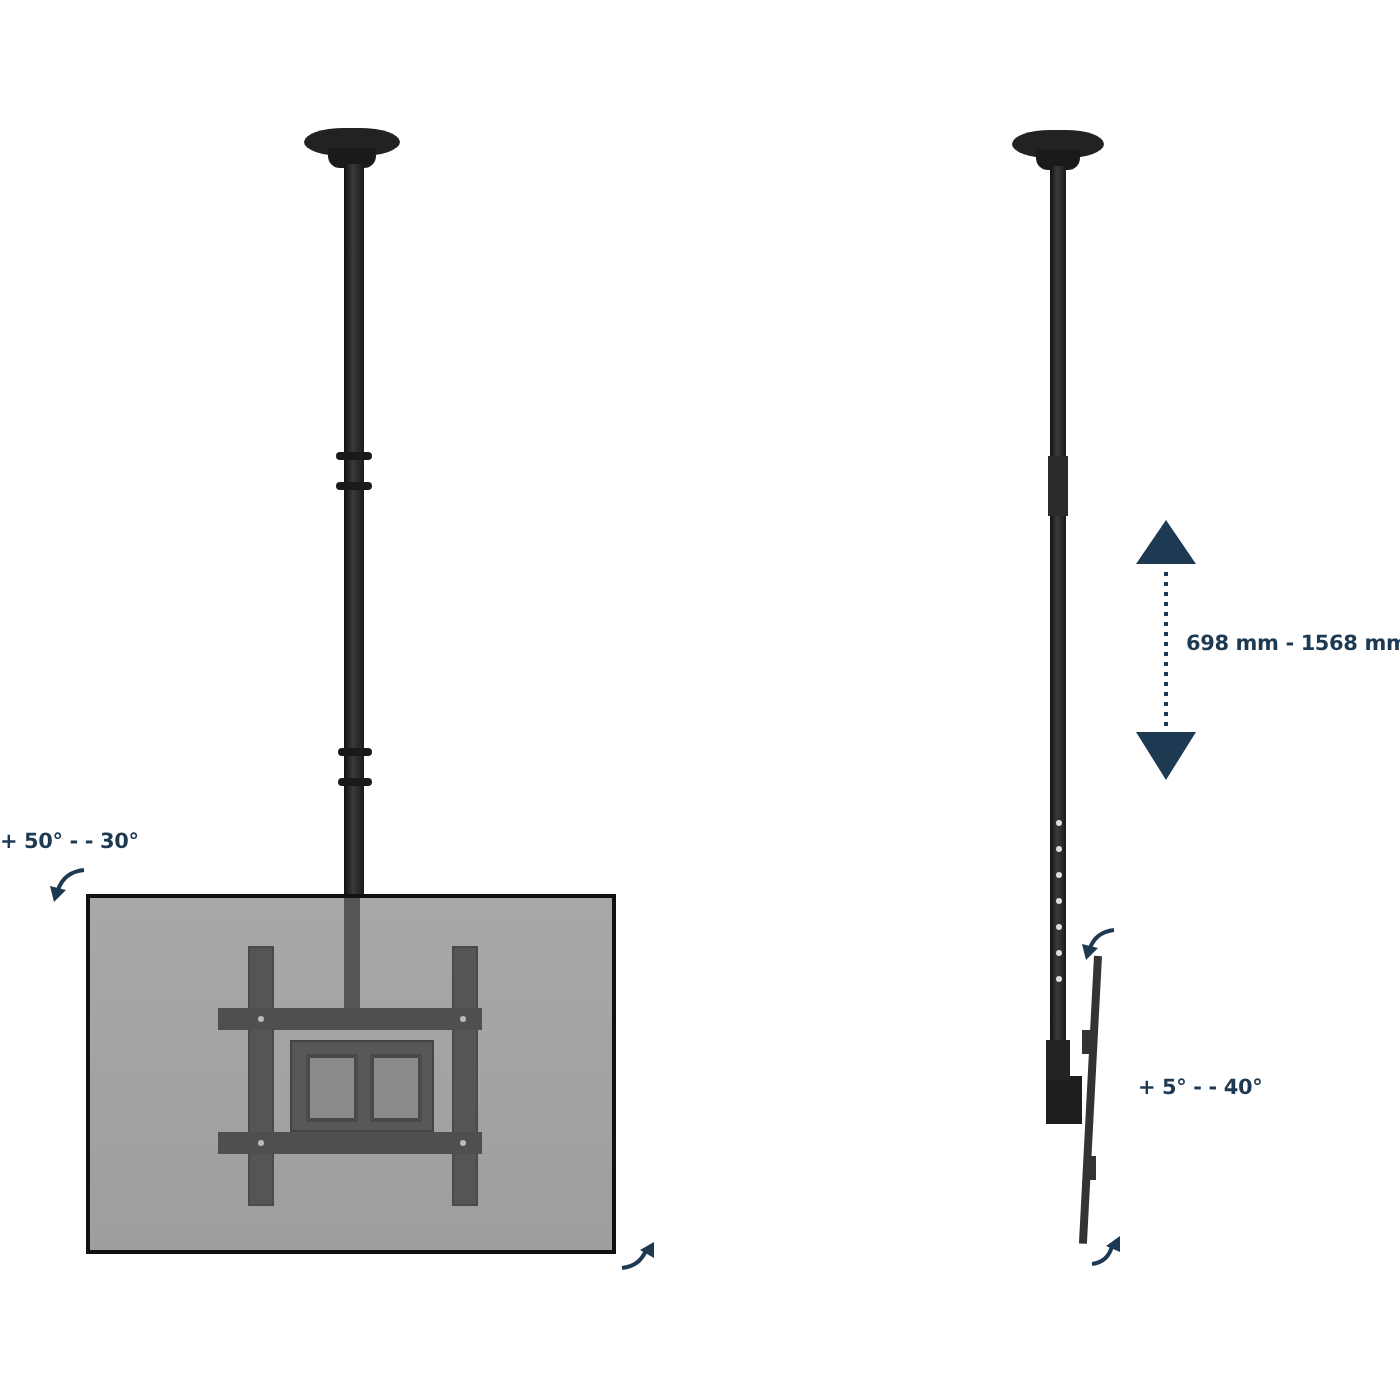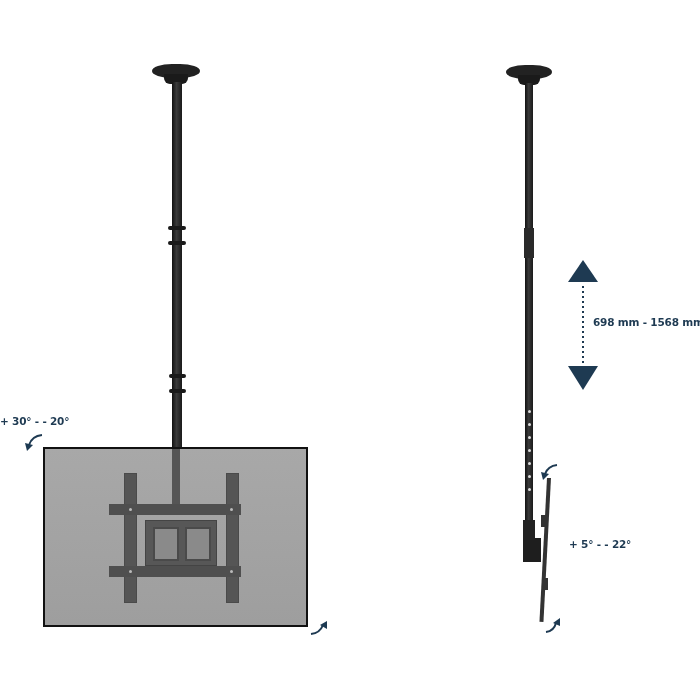--- a/index.html
+++ b/index.html
@@ -51,21 +51,21 @@
     <div class="abs" style="left:100px; top:71px; width:70px; height:44px; background:#575757; border:1px solid #444;">
       <div class="abs" style="left:7px; top:6px; width:22px; height:30px; background:#8a8a8a; border:2px solid #4a4a4a;"></div>
       <div class="abs" style="left:39px; top:6px; width:22px; height:30px; background:#8a8a8a; border:2px solid #4a4a4a;"></div>
     </div>
     <div class="dot" style="left:84px; top:59px;"></div>
     <div class="dot" style="left:185px; top:59px;"></div>
     <div class="dot" style="left:84px; top:121px;"></div>
     <div class="dot" style="left:185px; top:121px;"></div>
   </div>
 
-  <div class="label" style="left:0px; top:415px;">+ 30° - - 20°</div>
+  <div class="label" style="left:0px; top:415px;">+ 50° - - 30°</div>
   <svg class="abs" style="left:22px; top:432px;" width="24" height="22" viewBox="0 0 24 22">
     <path d="M20 3 Q10 4 7 13" stroke="#1e3a52" stroke-width="2" fill="none"></path>
     <polygon points="3,11 11,13 5,19" fill="#1e3a52"></polygon>
   </svg>
   <svg class="abs" style="left:308px; top:617px;" width="24" height="20" viewBox="0 0 24 20">
     <path d="M3 17 Q12 16 15 8" stroke="#1e3a52" stroke-width="2" fill="none"></path>
     <polygon points="12,8 19,4 19,12" fill="#1e3a52"></polygon>
   </svg>
 </div>
 
@@ -94,18 +94,18 @@
     <polygon points="17,0 32,22 2,22" fill="#1e3a52"></polygon>
     <line x1="17" y1="26" x2="17" y2="104" stroke="#1e3a52" stroke-width="2" stroke-dasharray="2,3"></line>
     <polygon points="17,130 32,106 2,106" fill="#1e3a52"></polygon>
   </svg>
   <div class="label" style="left:593px; top:316px;">698 mm - 1568 mm</div>
 
   <svg class="abs" style="left:538px; top:462px;" width="22" height="20" viewBox="0 0 22 20">
     <path d="M19 3 Q10 4 7 12" stroke="#1e3a52" stroke-width="2" fill="none"></path>
     <polygon points="3,10 11,12 5,18" fill="#1e3a52"></polygon>
   </svg>
-  <div class="label" style="left:569px; top:538px;">+ 5° - - 22°</div>
+  <div class="label" style="left:569px; top:538px;">+ 5° - - 40°</div>
   <svg class="abs" style="left:543px; top:615px;" width="22" height="20" viewBox="0 0 22 20">
     <path d="M3 17 Q11 16 13 8" stroke="#1e3a52" stroke-width="2" fill="none"></path>
     <polygon points="10,8 17,3 17,11" fill="#1e3a52"></polygon>
   </svg>
 </div>
 
 </body></html>

